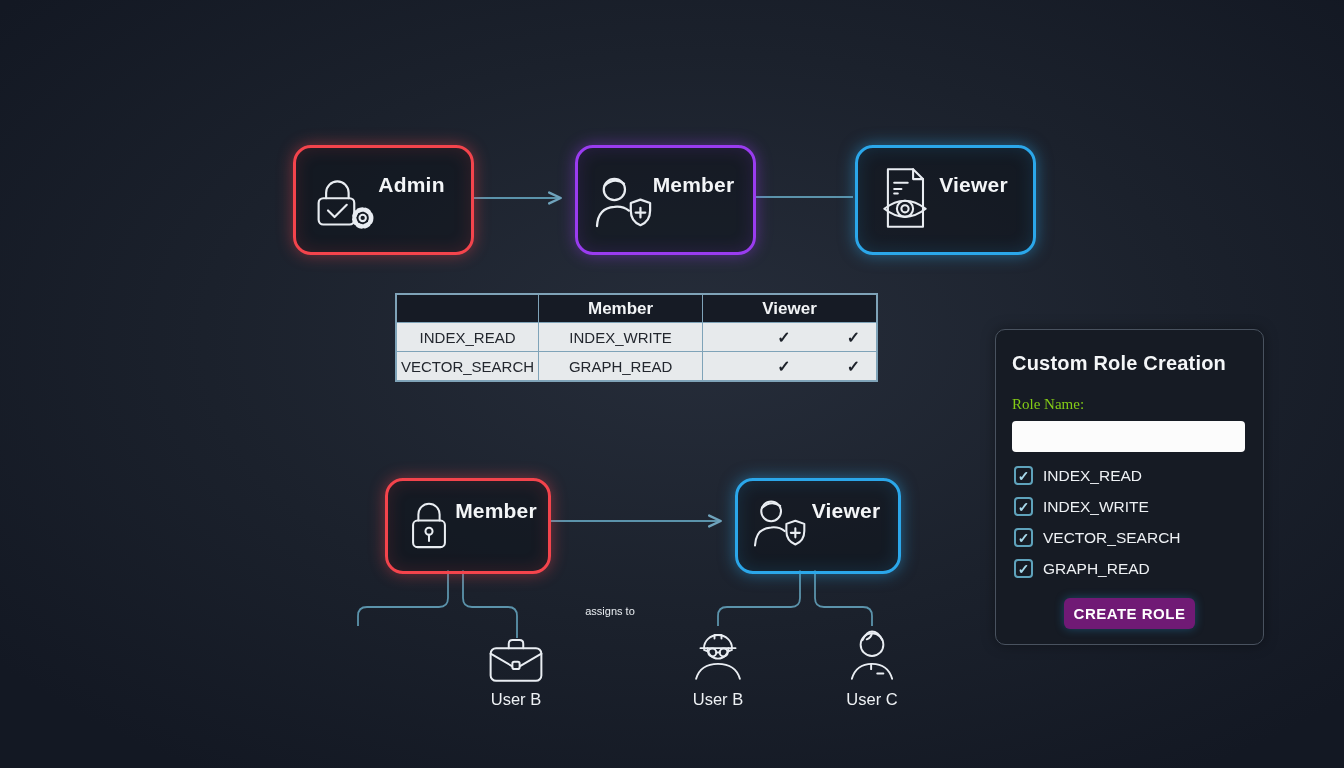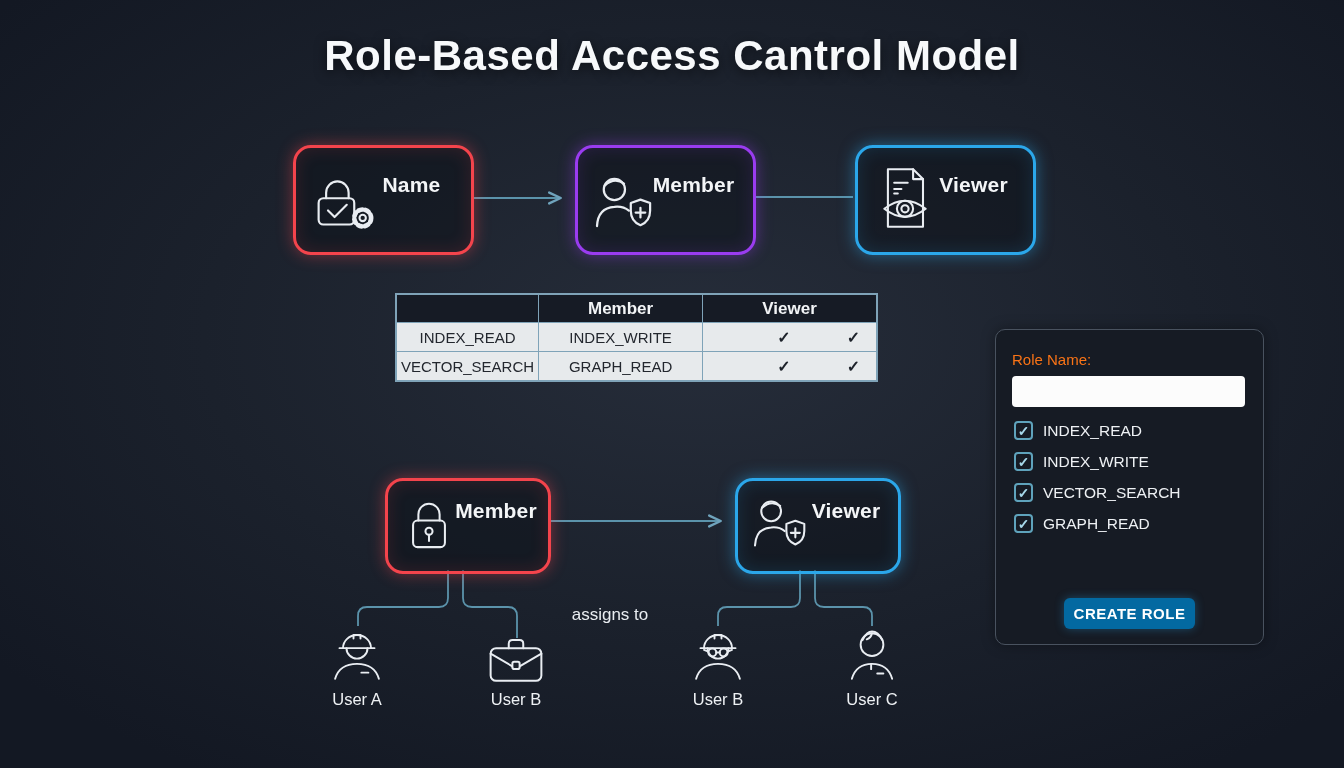--- a/index.html
+++ b/index.html
@@ -32,51 +32,50 @@
     border:1.6px solid #7fa3b8; height:25px; }
   .perm-table td { background:#e7eaec; color:#23272e; font-size:15px;
     border:1.6px solid #7fa3b8; height:28px; text-align:center; padding:0 4px; }
   .col1 { width:132px; } .col2 { width:161px; } .col3 { width:171px; }
   .checkwrap { display:flex; justify-content:flex-end; gap:56px; padding-right:12px;
     font-weight:bold; font-size:16px; color:#1d222a; }
   .cellcheck { font-weight:bold; }
 
   
   .edge-label { position:absolute; left:550px; top:605px; width:120px; text-align:center;
-    color:#e9edf1; font-size:17px; }
+    color:#e9edf1; font-size:11px; }
   .user { position:absolute; top:624px; width:90px; text-align:center; }
   .user .uwrap { height:60px; display:flex; align-items:flex-end; justify-content:center; }
   .user .ulabel { display:block; margin-top:6px; color:#eef1f4; font-size:16.5px; }
 
   
   .panel { position:absolute; left:995px; top:329px; width:267px; height:314px;
     background:#161b24; border:1.5px solid #49525f; border-radius:10px;
     box-shadow:0 0 14px rgba(0,0,0,.35); }
   .panel-title { margin:22px 16px 0 16px; color:#f4f6f8; font-size:20px; font-weight:bold; letter-spacing:.2px; }
-  .rn-label { margin:21px 16px 0 16px; color:#f97316; font-size:15px; }
+  .rn-label { margin:21px 16px 0 16px; color:#84cc16; font-size:15px;font-family:Liberation Serif, serif; }
   .rn-input { display:block; margin:8px 16px 0 16px; width:233px; height:31px; box-sizing:border-box;
     background:#fcfcfc; border:none; border-radius:4px; padding:0 8px; font-size:15px;
     font-family:"Liberation Sans", sans-serif; }
   .cb-row { display:flex; align-items:center; gap:10px; margin:12px 0 0 18px;
     color:#eef1f4; font-size:15.5px; cursor:pointer; }
   .cb-row.first { margin-top:14px; }
   .cb { width:19px; height:19px; box-sizing:border-box; border:2px solid #5fa3bc; border-radius:4px;
     color:#a7d8ea; font-size:14px; font-weight:bold; display:flex; align-items:center; justify-content:center; }
   .cb i { font-style:normal; line-height:1; }
   .create-btn { position:absolute; left:68px; top:268px; width:131px; height:31px;
-    background:#0369a1; color:#ffffff; border:none; border-radius:6px;
+    background:#701a75; color:#ffffff; border:none; border-radius:6px;
     font-family:"Liberation Sans", sans-serif; font-size:15px; font-weight:bold; letter-spacing:.5px;
     box-shadow:0 0 10px rgba(41,164,228,.35); cursor:pointer; }
 </style>
 </head>
 <body>
 
 <div class="canvas">
 
-  <h1 class="page-title">Role-Based Access Cantrol Model</h1>
 
   <svg class="wires" width="1344" height="768" viewBox="0 0 1344 768">
     <defs>
       <marker id="arr" viewBox="0 0 10 10" refX="8.5" refY="5" markerWidth="8" markerHeight="8" orient="auto">
         <path d="M1,1.2 L9,5 L1,8.8" fill="none" stroke="#6fa3bc" stroke-width="1.7" stroke-linecap="round" stroke-linejoin="round"></path>
       </marker>
     </defs>
     <g fill="none" stroke="#5b93ab" stroke-width="1.8">
       <line x1="471" y1="198" x2="560" y2="198" marker-end="url(#arr)"></line>
       <line x1="754" y1="197" x2="853" y2="197"></line>
@@ -93,21 +92,21 @@
       <svg class="ic" width="66" height="60" viewBox="0 0 70 64">
         <g fill="none" stroke="#e9edf2" stroke-width="2.3" stroke-linecap="round" stroke-linejoin="round">
           <path d="M17,28 v-6 a12,12 0 0 1 24,0 v6"></path>
           <rect x="9" y="28" width="38" height="28" rx="5"></rect>
           <path d="M19,41 l7,7 l13,-13"></path>
           <circle cx="56" cy="49" r="9" stroke-width="5" stroke-dasharray="4.3,3.2"></circle>
           <circle cx="56" cy="49" r="3.4" stroke-width="2.2"></circle>
         </g>
       </svg>
     </span>
-    <span class="rlabel" style="top:25px;">Name</span>
+    <span class="rlabel" style="top:25px;">Admin</span>
   </div>
 
   <div class="rolebox box-purple" style="left:575px; top:145px; width:175px; height:104px;">
     <span class="ricon" style="left:16px; top:26px;">
       <svg class="ic" width="62" height="56" viewBox="0 0 64 58">
         <g fill="none" stroke="#e9edf2" stroke-width="2.3" stroke-linecap="round" stroke-linejoin="round">
           <circle cx="21" cy="16" r="11"></circle>
           <path d="M11,12 q10,-9 20,-2"></path>
           <path d="M3,54 q1,-19 18,-20 q9,-1 15,4"></path>
           <path d="M38,30 l10,-3.5 l10,3.5 v8 q0,11 -10,15 q-10,-4 -10,-15 z"></path>
@@ -190,35 +189,20 @@
           <path d="M38,30 l10,-3.5 l10,3.5 v8 q0,11 -10,15 q-10,-4 -10,-15 z"></path>
           <path d="M48,35 v10 M43,40 h10"></path>
         </g>
       </svg>
     </span>
     <span class="rlabel" style="top:18px;">Viewer</span>
   </div>
 
   <div class="edge-label">assigns to</div>
 
-  <div class="user" style="left:312px;">
-    <span class="uwrap">
-      <svg class="ic" width="56" height="56" viewBox="0 0 64 64">
-        <g fill="none" stroke="#e9edf2" stroke-width="2.2" stroke-linecap="round" stroke-linejoin="round">
-          <path d="M16,23 a16,15 0 0 1 32,0"></path>
-          <path d="M28,12 v-4 h8 v4"></path>
-          <path d="M12,23 h40"></path>
-          <path d="M20,23 a12,12 0 0 0 24,0"></path>
-          <path d="M7,58 q5,-17 25,-17 q20,0 25,17"></path>
-          <path d="M37,51 h8"></path>
-        </g>
-      </svg>
-    </span>
-    <span class="ulabel">User A</span>
-  </div>
 
   <div class="user" style="left:471px;">
     <span class="uwrap">
       <svg class="ic" width="58" height="48" viewBox="0 0 64 52">
         <g fill="none" stroke="#e9edf2" stroke-width="2.2" stroke-linecap="round" stroke-linejoin="round">
           <rect x="4" y="13" width="56" height="36" rx="6"></rect>
           <path d="M24,13 v-5 q0,-4 4,-4 h8 q4,0 4,4 v5"></path>
           <path d="M4,19 l24,14 M60,19 l-24,14"></path>
           <rect x="28" y="28" width="8" height="8" rx="2" fill="#1b212c"></rect>
         </g>
@@ -254,20 +238,21 @@
           <path d="M32,6 q-1,5 -6,7"></path>
           <path d="M9,58 q5,-17 23,-17 q18,0 23,17"></path>
           <path d="M31,41 v6 M38,52 h7"></path>
         </g>
       </svg>
     </span>
     <span class="ulabel">User C</span>
   </div>
 
   <div class="panel">
+    <div class="panel-title">Custom Role Creation</div>
     <div class="rn-label">Role Name:</div>
     <input class="rn-input" type="text" value="" style="">
 
     <label class="cb-row first">
       <span class="cb">
           <i>✓</i>
         </span>
       <span>INDEX_READ</span>
     </label>
     <label class="cb-row">

